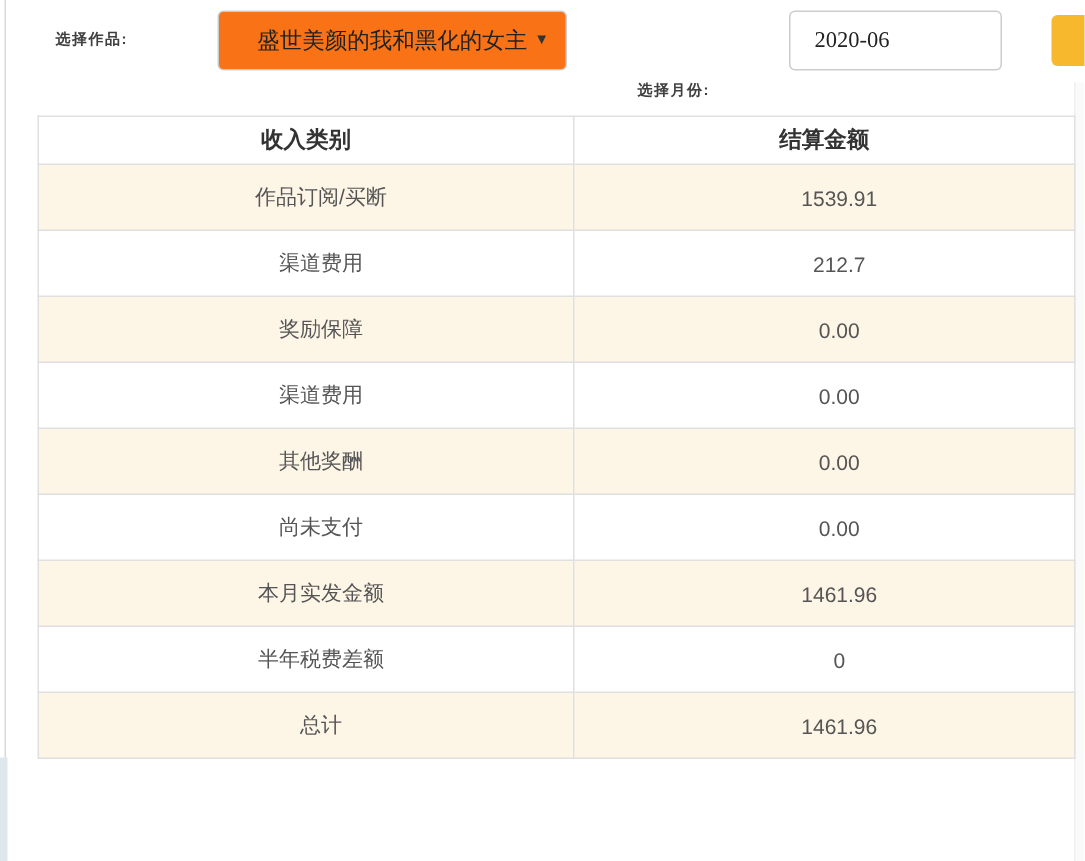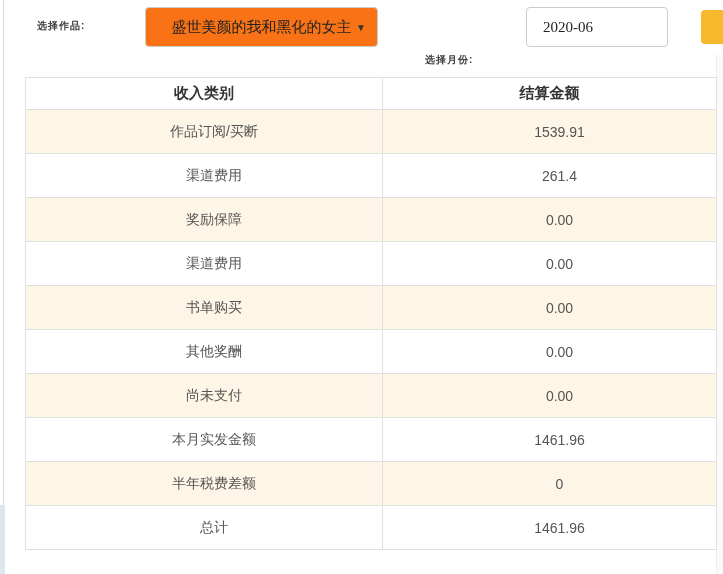--- a/index.html
+++ b/index.html
@@ -136,32 +136,28 @@
       <th>结算金额</th>
     </tr>
   </thead>
   <tbody>
       <tr>
         <td>作品订阅/买断</td>
         <td>1539.91</td>
       </tr>
       <tr>
         <td>渠道费用</td>
-        <td>261.4</td>
+        <td>212.7</td>
       </tr>
       <tr>
         <td>奖励保障</td>
         <td>0.00</td>
       </tr>
       <tr>
         <td>渠道费用</td>
-        <td>0.00</td>
-      </tr>
-      <tr>
-        <td>书单购买</td>
         <td>0.00</td>
       </tr>
       <tr>
         <td>其他奖酬</td>
         <td>0.00</td>
       </tr>
       <tr>
         <td>尚未支付</td>
         <td>0.00</td>
       </tr>

